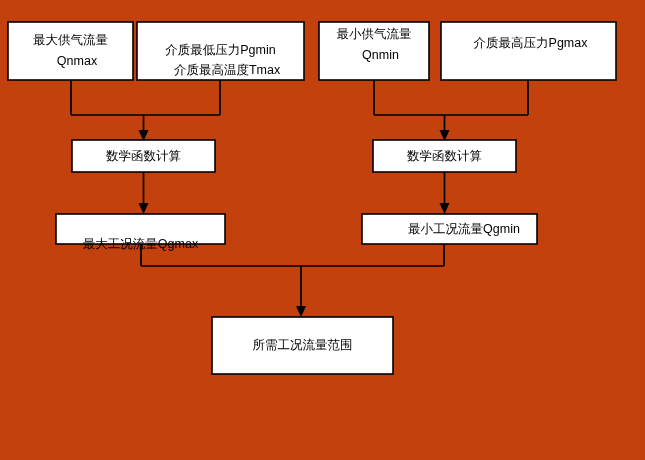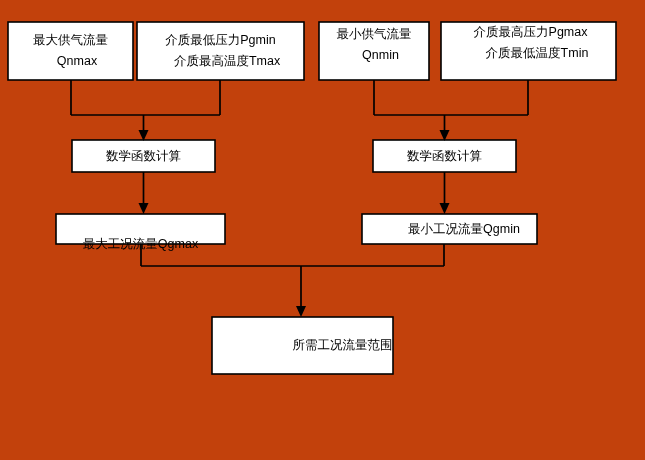--- a/index.html
+++ b/index.html
@@ -121,49 +121,48 @@
     <path class="conn" d="M 301 266 L 301 310"></path>
     <polygon class="arrow-head" points="301,317 296,306 306,306"></polygon>
 
   </svg>
 
   <div class="box-label" style="left:8px; top:22px; width:125px; height:58px;">
     <span class="line1">最大供气流量</span>
     <span class="line2">Qnmax</span>
   </div>
 
-  <div class="box-label" style="left:137px; top:22px; width:167px; height:58px;">
+  <div class="box-label" style="left:137px; top:22px; width:167px; height:58px;justify-content:flex-end;">
     <span class="line1">介质最低压力Pgmin</span>
     <span class="line2">介质最高温度Tmax</span>
   </div>
 
   <div class="box-label" style="left:319px; top:22px; width:110px; height:46px;">
     <span class="line1">最小供气流量</span>
     <span class="line2">Qnmin</span>
   </div>
 
   <div class="box-label" style="left:441px; top:14px; width:179px; height:58px;">
     <span class="line1">介质最高压力Pgmax</span>
-    <span class="line2">介质最低温度Tmin</span>
   </div>
 
   <div class="box-label" style="left:72px; top:140px; width:143px; height:32px;">
     <span class="line1">数学函数计算</span>
   </div>
 
   <div class="box-label" style="left:373px; top:140px; width:143px; height:32px;">
     <span class="line1">数学函数计算</span>
   </div>
 
   <div class="box-label" style="left:56px; top:230px; width:169px; height:28px;">
     <span class="line1">最大工况流量Qgmax</span>
   </div>
 
   <div class="box-label" style="left:362px; top:214px; width:204px; height:30px;">
     <span class="line1">最小工况流量Qgmin</span>
   </div>
 
-  <div class="box-label" style="left:212px; top:317px; width:181px; height:57px;padding-left:40px;">
+  <div class="box-label" style="left:212px; top:317px; width:181px; height:57px;">
     <span class="line1">所需工况流量范围</span>
   </div>
 
 
 </div>
 
 </body></html>

